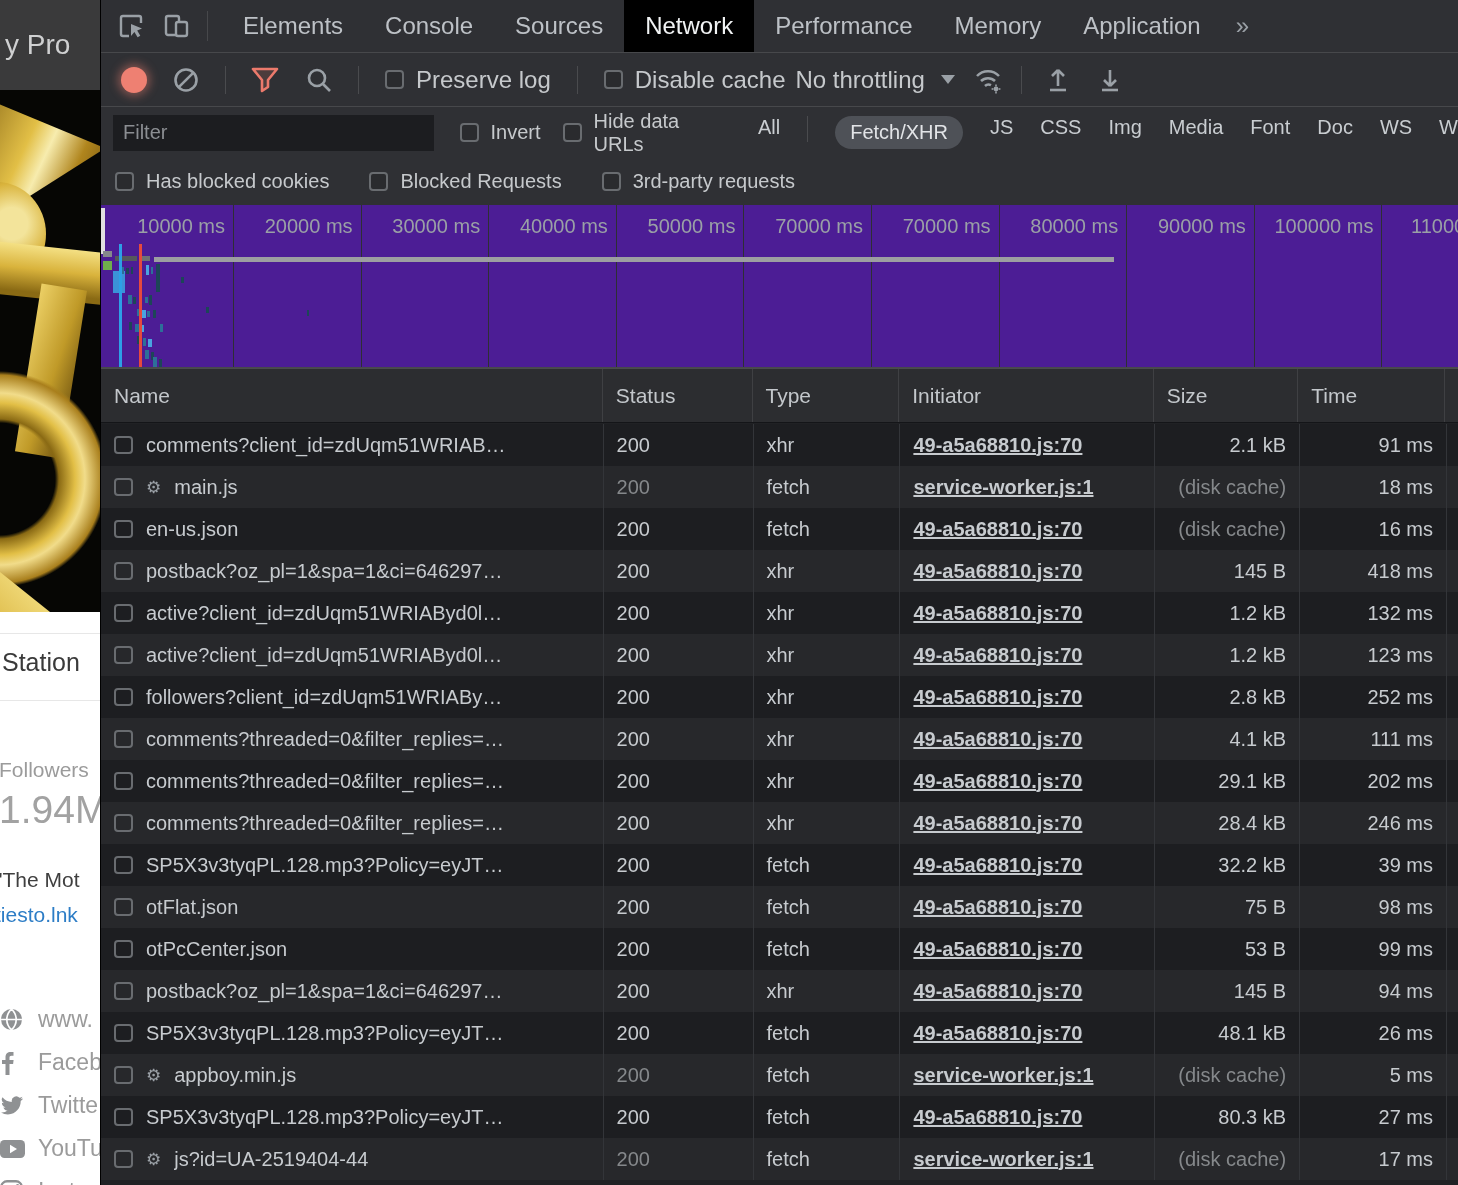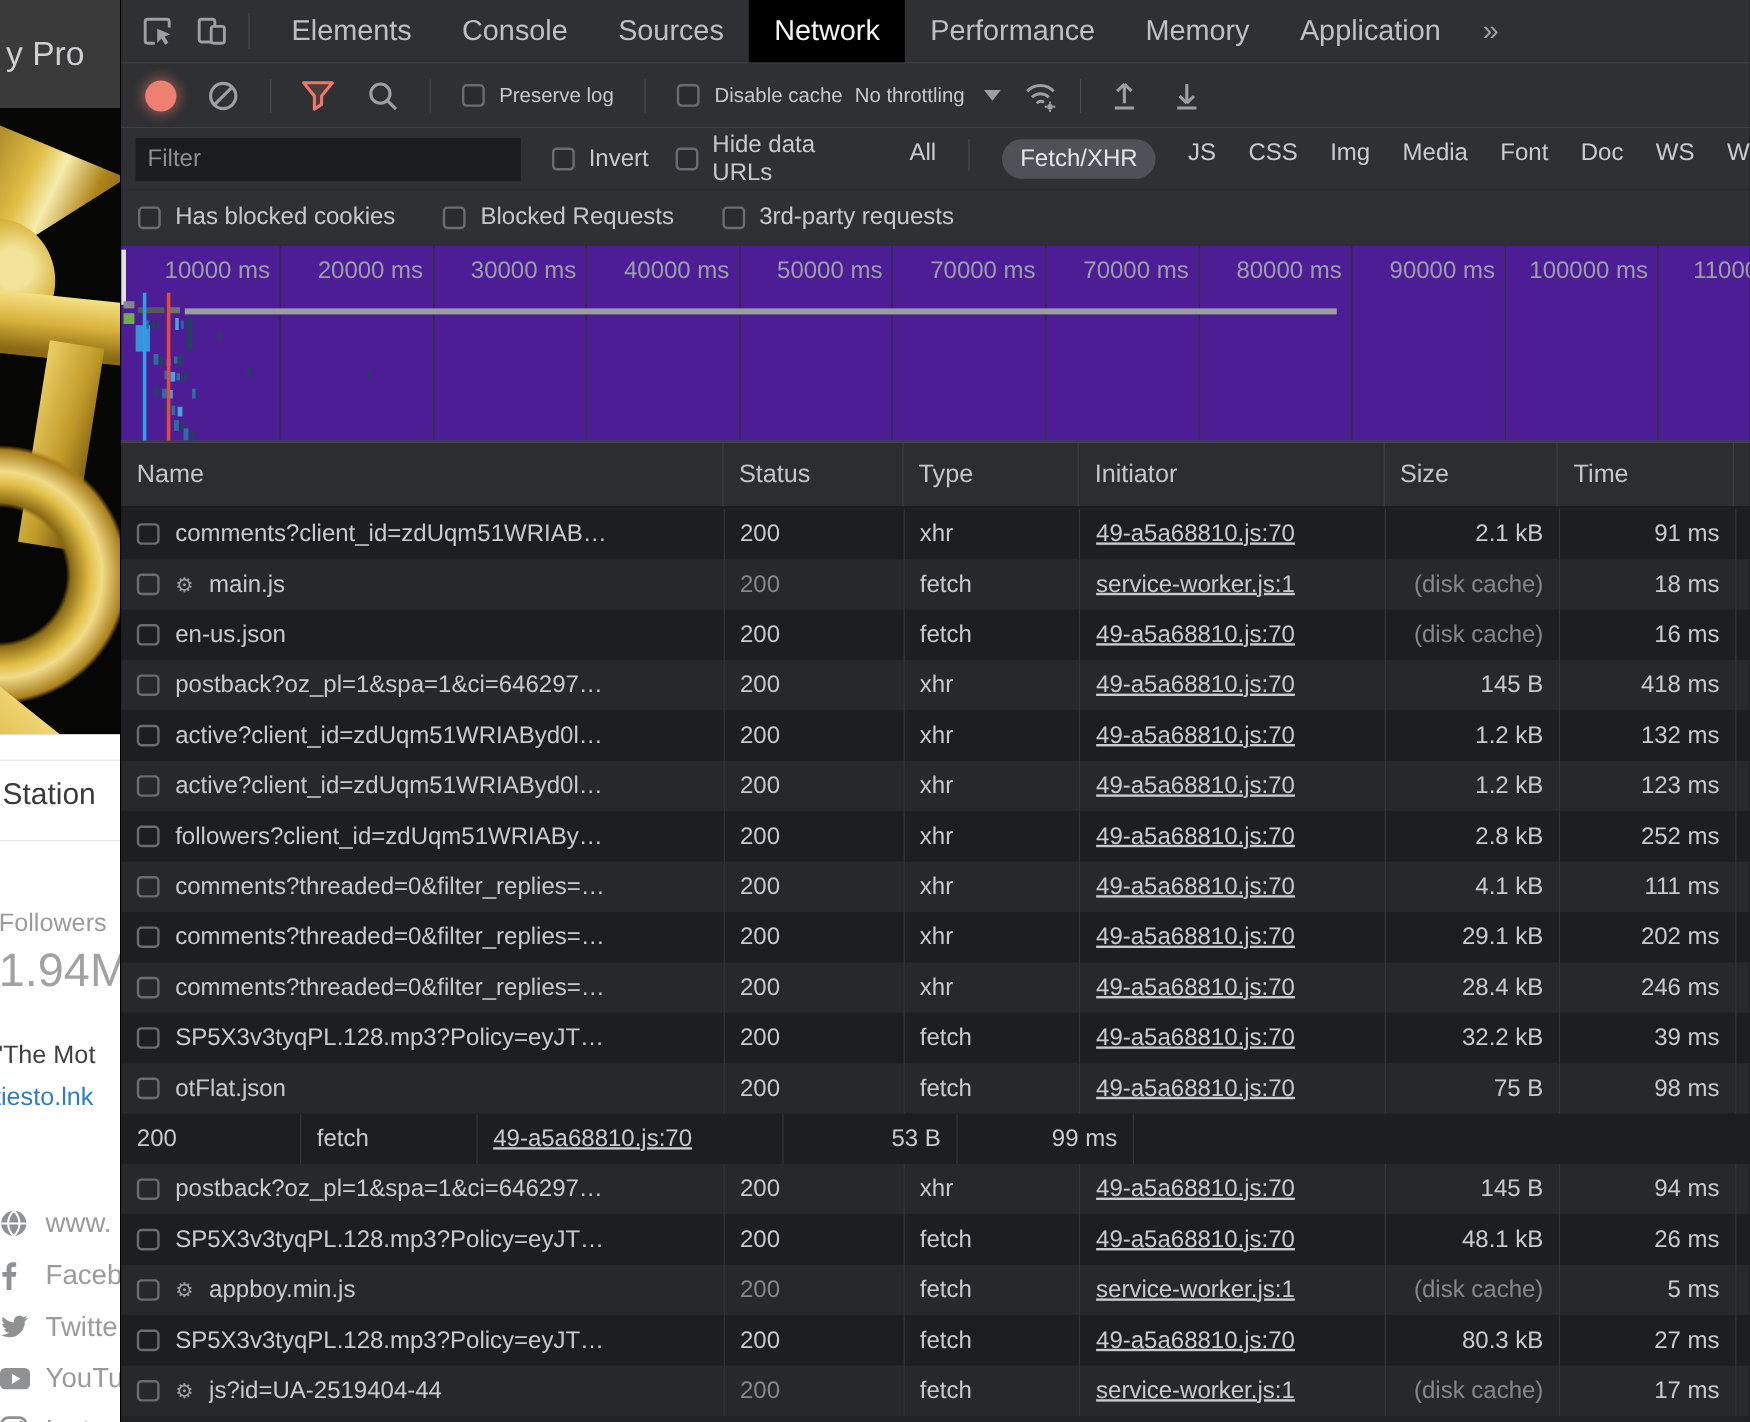--- a/index.html
+++ b/index.html
@@ -44,21 +44,21 @@
 
   .tabbar { top:0; height:53px; background:#2f3034; border-bottom:1px solid #47484b;
             display:flex; align-items:stretch; }
   .tb-icons { display:flex; align-items:center; padding-left:14px; gap:14px; }
   .tb-sep { width:1px; height:30px; background:#47484b; margin:auto 14px; }
   .tab { display:flex; align-items:center; padding:0 21px; font-size:24px; color:#bdc1c6; cursor:default; }
   .tab.active { background:#000; color:#f1f3f4; }
   .tab.more { font-size:24px; color:#9aa0a6; padding:0 14px; }
 
   .toolbar { top:53px; height:54px; background:#2f3034; border-bottom:1px solid #47484b;
-             display:flex; align-items:center; font-size:17px; color:#c6c9cc;text-align:center; }
+             display:flex; align-items:center; font-size:24px; color:#c6c9cc;text-align:center; }
   .vdiv { width:1px; height:28px; background:#4a4b4e; margin:0 12px; flex:0 0 1px; }
   .rec { width:26px; height:26px; border-radius:50%; background:#ee8072; margin-left:20px;
          box-shadow:0 0 10px 3px rgba(238,128,114,.45); }
   .ticon { margin-left:24px; display:flex; align-items:center; }
   .cb { width:19px; height:19px; border:2px solid #696c70; border-radius:4px; background:#2a2b2e; flex:0 0 19px; }
   .cb-lab { margin-left:12px; }
   .cb-group { display:flex; align-items:center; margin-left:14px; }
   .throttle { display:flex; align-items:center; margin-left:10px; gap:16px; }
   .caret { width:0; height:0; border-left:7px solid transparent; border-right:7px solid transparent;
            border-top:9px solid #9aa0a6; }
@@ -89,21 +89,21 @@
   .row.odd  { background:#1d1e21; }
   .row.even { background:#27282b; }
   .cell { display:flex; align-items:center; padding-left:13px; border-right:1px solid #333539;
           overflow:hidden; white-space:nowrap; }
   .cell.num { justify-content:flex-end; padding-right:13px; padding-left:4px; }
   .cell.gut { border-right:none; padding:0; }
   .name-cell { gap:13px; }
   .name-cell .cb { width:18px; height:18px; border-width:2px; background:transparent; }
   .gear { color:#9aa0a6; font-size:17px; }
   .dim { color:#85888b; }
-  .ilink { text-decoration:underline; cursor:pointer; }
+  .ilink { text-decoration:underline; cursor:pointer;font-weight:bold; }
   .ellip { overflow:hidden; text-overflow:ellipsis; white-space:nowrap; }
   svg { display:block; }
 </style>
 </head>
 <body>
 
 <div class="page-left">
   <div class="site-topbar">
     <span>y Pro</span>
   </div>
@@ -540,20 +540,24 @@
         <div class="cell" style="width: 150px;">200</div>
         <div class="cell" style="width: 147px;">fetch</div>
         <div class="cell" style="width: 255px;">
           <span class="ilink">49-a5a68810.js:70</span>
         </div>
         <div class="cell num" style="width: 145px;">75 B</div>
         <div class="cell num" style="width: 147px;">98 ms</div>
         <div class="cell gut" style="width: 11px;"></div>
       </div>
       <div class="row odd">
+        <div class="cell name-cell" style="width: 503px;">
+          <span class="cb"></span>
+          <span class="ellip">otPcCenter.json</span>
+        </div>
         <div class="cell" style="width: 150px;">200</div>
         <div class="cell" style="width: 147px;">fetch</div>
         <div class="cell" style="width: 255px;">
           <span class="ilink">49-a5a68810.js:70</span>
         </div>
         <div class="cell num" style="width: 145px;">53 B</div>
         <div class="cell num" style="width: 147px;">99 ms</div>
         <div class="cell gut" style="width: 11px;"></div>
       </div>
       <div class="row even">

